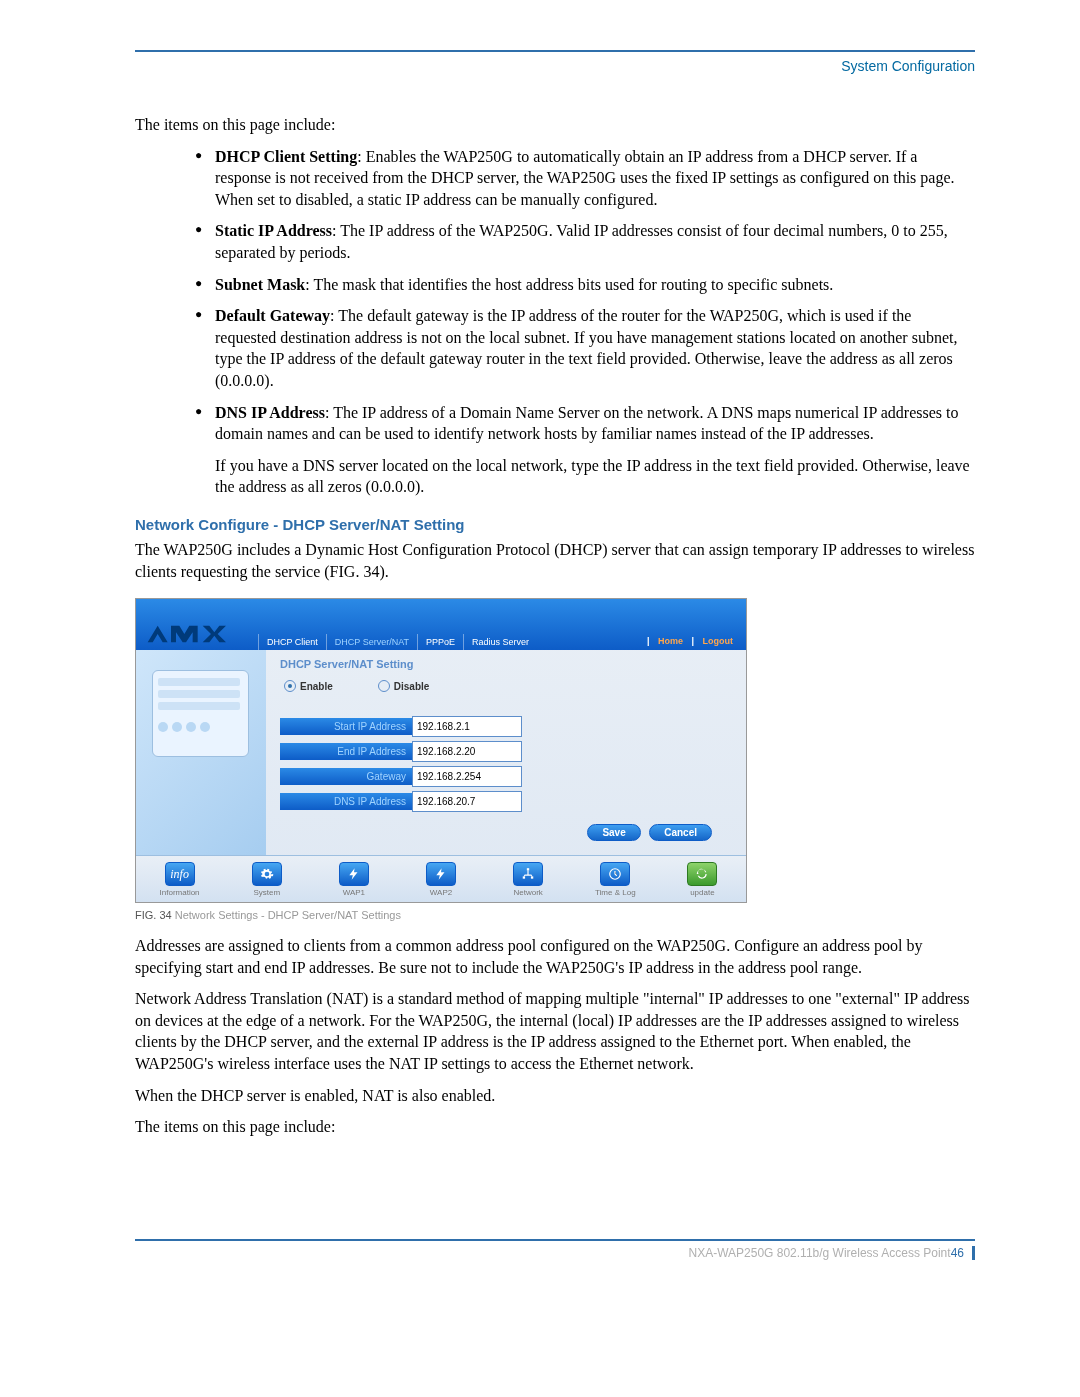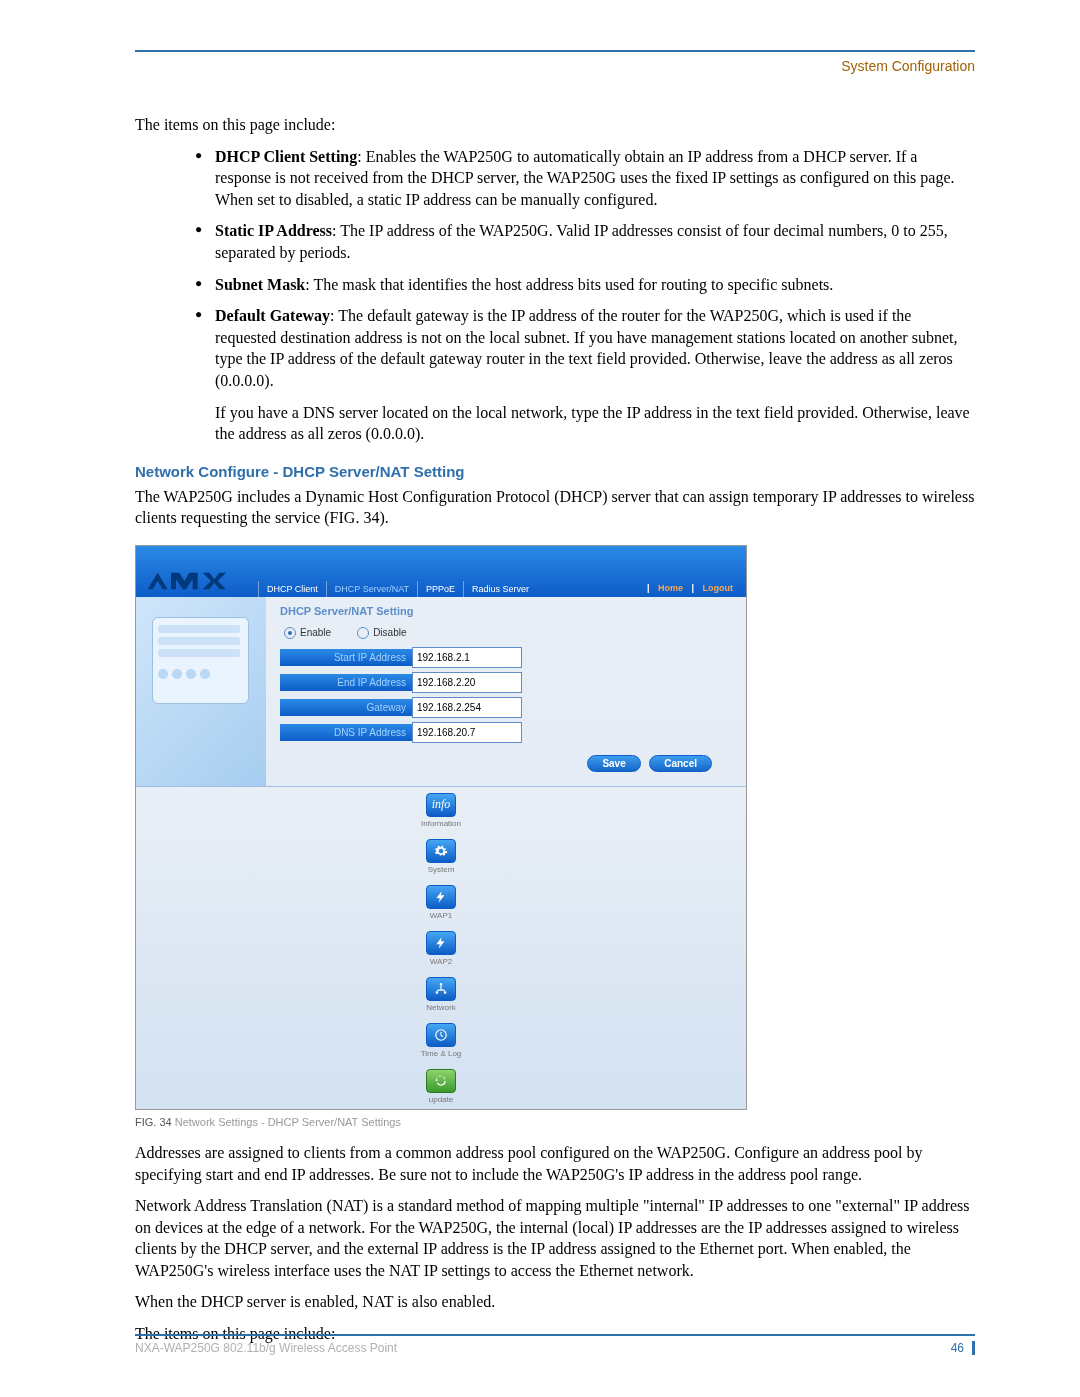--- a/index.html
+++ b/index.html
@@ -15,21 +15,21 @@
     position: relative;
     min-height: 1300px;
     box-sizing: border-box;
   }
   .top-rule {
     border-top: 2px solid #2f6fab;
     margin-bottom: 6px;
   }
   .header-title {
     text-align: right;
-    color: #a16207;
+    color: #0369a1;
     font-family: Verdana, Arial, sans-serif;
     font-size: 14px;
     margin-bottom: 40px;
   }
   p {
     font-size: 16px;
     line-height: 1.35;
     margin: 0 0 10px 0;
   }
   ul {
@@ -170,25 +170,26 @@
     padding: 8px 14px 14px 14px;
   }
   .panel-title {
     color: #5d8ecb;
     font-weight: bold;
     font-size: 11px;
     margin-bottom: 10px;
   }
   .radio-row {
     display: flex;
-    gap: 26px;
+    gap: 45px;
     font-size: 10px;
     color: #333;
-    margin-bottom: 8px;
+    margin-bottom: 24px;
     padding-left: 4px;
+    font-weight: bold;
   }
   .radio {
     display: flex; align-items: center; gap: 4px;
     cursor: pointer;
   }
   .radio-dot {
     width: 10px; height: 10px;
     border: 1px solid #5d8ecb;
     border-radius: 50%;
     display: flex; align-items: center; justify-content: center;
@@ -233,21 +234,20 @@
     border: 1px solid #0d5cc7;
     border-radius: 11px;
     padding: 2px 14px;
     margin-left: 4px;
     cursor: pointer;
   }
   .nav-bottom {
     display: flex;
     border-top: 1px solid #9dbfe0;
     background: linear-gradient(#e9eff6, #d3e1f1);
-    flex-direction: column;
   }
   .nav-item {
     flex: 1;
     text-align: center;
     padding: 6px 0 5px 0;
     font-size: 8px;
     color: #777;
     cursor: pointer;
   }
   .nav-item .icon {
@@ -274,21 +274,21 @@
     position: absolute;
     bottom: 40px;
     left: 135px;
     right: 105px;
     border-top: 2px solid #2f6fab;
     padding-top: 5px;
     font-family: Verdana, Arial, sans-serif;
     font-size: 12px;
     color: #b0b0b0;
     display: flex;
-    justify-content: space-between;
+    justify-content: flex-end;
   }
   .footer .pagenum {
     color: #2f6fab;
     border-right: 3px solid #2f6fab;
     padding-right: 8px;
   }
 </style>
 </head>
 <body>
 
@@ -296,20 +296,21 @@
   <div class="top-rule"></div>
   <div class="header-title">System Configuration</div>
 
   <p>The items on this page include:</p>
 
   <ul>
     <li><b>DHCP Client Setting</b><span>: Enables the WAP250G to automatically obtain an IP address from a DHCP server. If a response is not received from the DHCP server, the WAP250G uses the fixed IP settings as configured on this page. When set to disabled, a static IP address can be manually configured.</span></li>
     <li><b>Static IP Address</b><span>: The IP address of the WAP250G. Valid IP addresses consist of four decimal numbers, 0 to 255, separated by periods.</span></li>
     <li><b>Subnet Mask</b><span>: The mask that identifies the host address bits used for routing to specific subnets.</span></li>
     <li><b>Default Gateway</b><span>: The default gateway is the IP address of the router for the WAP250G, which is used if the requested destination address is not on the local subnet. If you have management stations located on another subnet, type the IP address of the default gateway router in the text field provided. Otherwise, leave the address as all zeros (0.0.0.0).</span></li>
+    <li><b>DNS IP Address</b><span>: The IP address of a Domain Name Server on the network. A DNS maps numerical IP addresses to domain names and can be used to identify network hosts by familiar names instead of the IP addresses.</span></li>
   </ul>
   <p class="extra-para">If you have a DNS server located on the local network, type the IP address in the text field provided. Otherwise, leave the address as all zeros (0.0.0.0).</p>
 
   <div class="section-heading">Network Configure - DHCP Server/NAT Setting</div>
   <p>The WAP250G includes a Dynamic Host Configuration Protocol (DHCP) server that can assign temporary IP addresses to wireless clients requesting the service (FIG. 34).</p>
 
   <div class="figure">
     <div class="topbar">
       <div class="logo">
         <svg class="logo-shape" viewBox="0 0 120 24">

